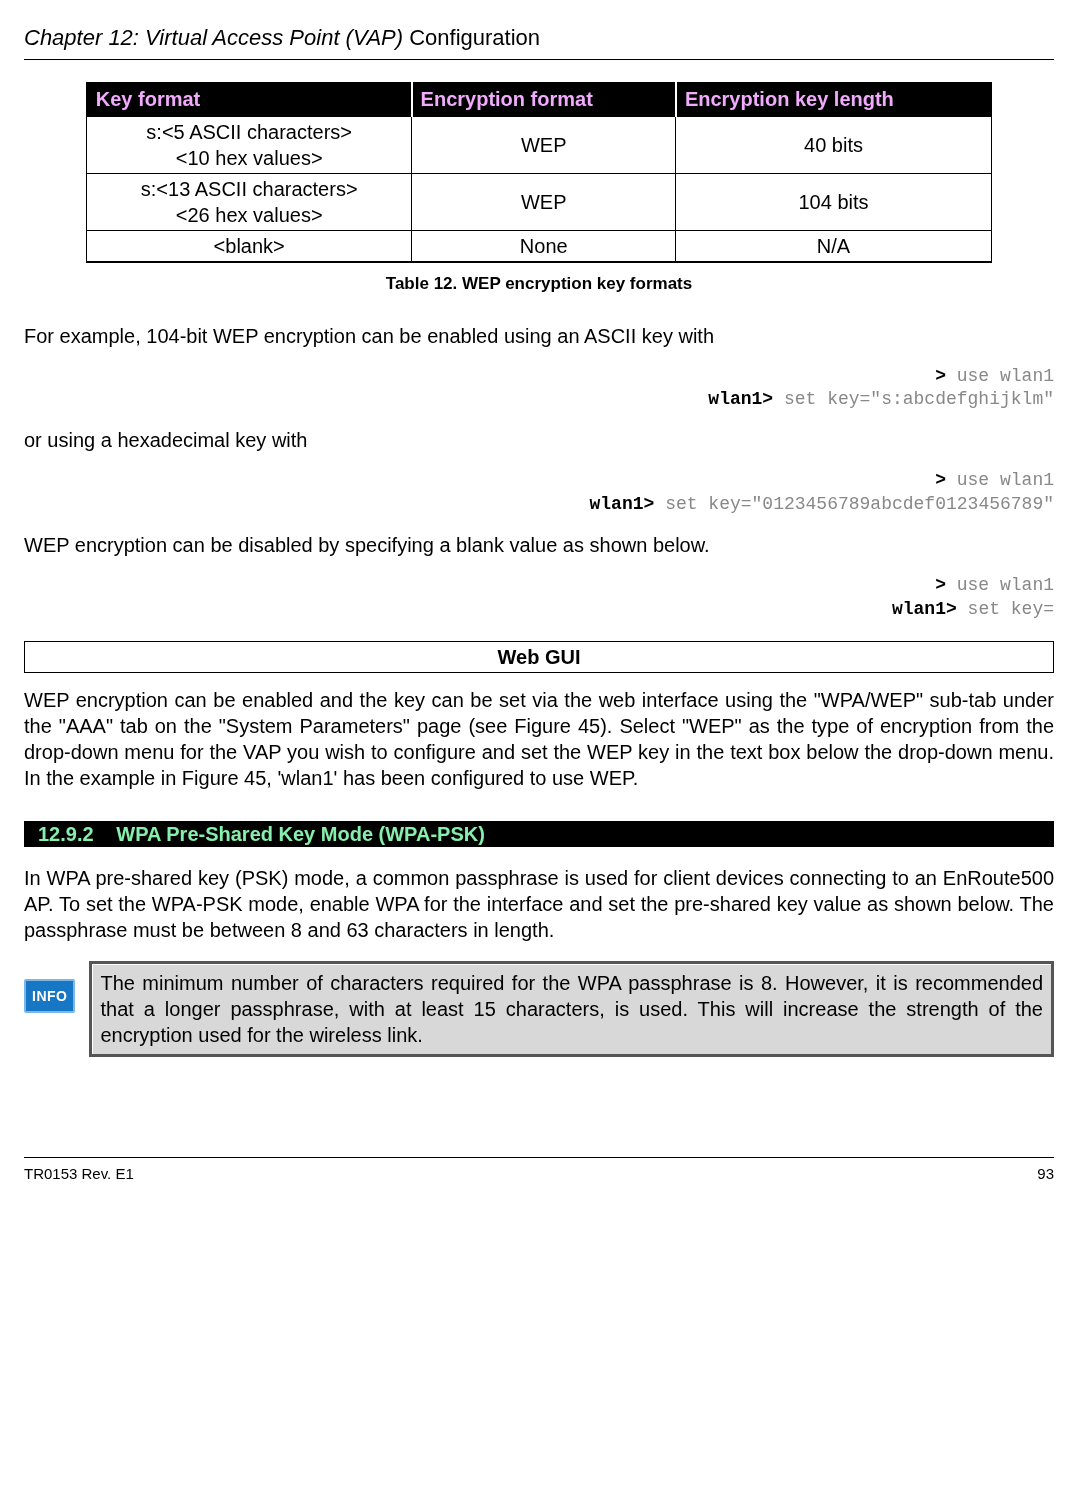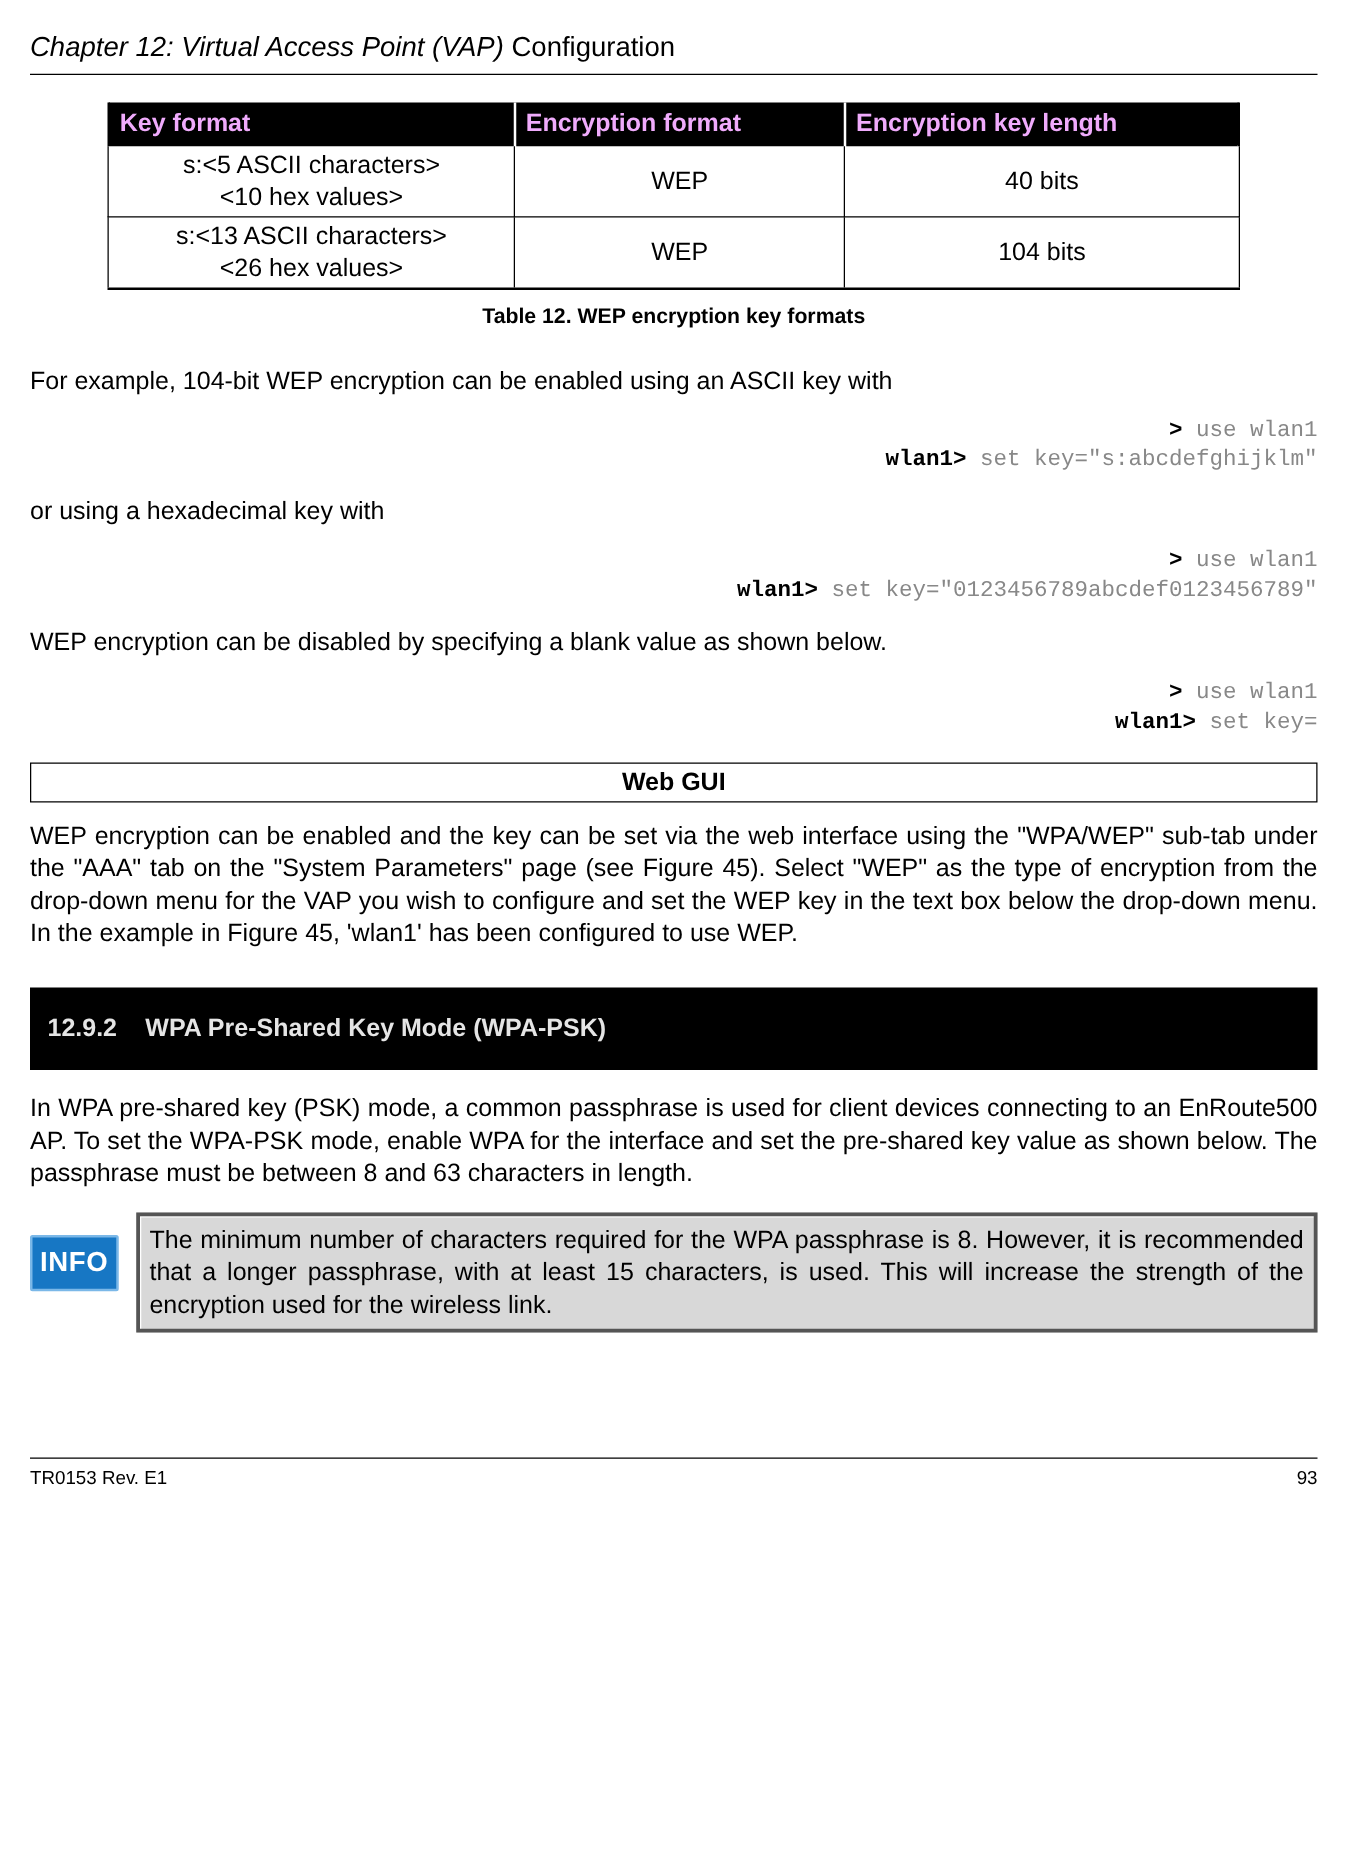--- a/index.html
+++ b/index.html
@@ -67,40 +67,40 @@
       text-align: center;
       font-weight: bold;
       padding: 2px 0;
       margin: 20px 0 14px 0;
     }
     p.justify {
       text-align: justify;
     }
     .section-header {
       background: #000;
-      color: #e5e5e5;
+      color: #86efac;
       font-weight: bold;
-      padding: 20px 8px;
+      padding: 0 8px;
       margin: 30px 0 18px 0;
     }
     .section-header .num {
       display: inline-block;
       padding: 0 6px;
     }
     .info-row {
       display: flex;
       align-items: flex-start;
       gap: 14px;
       margin: 18px 0;
     }
     .info-badge {
       background: #1777c4;
       color: #fff;
       font-weight: bold;
-      font-size: 22px;
+      font-size: 14px;
       padding: 6px 6px;
       border: 2px solid #7bb8e8;
       border-radius: 2px;
       flex-shrink: 0;
       margin-top: 18px;
       letter-spacing: 0.5px;
     }
     .info-box {
       border: 3px solid #555;
       background: #d8d8d8;
@@ -143,20 +143,25 @@
       <td>40 bits</td>
     </tr>
     <tr>
       <td>
         <span>s:&lt;13 ASCII characters&gt;</span><br>
         <span>&lt;26 hex values&gt;</span>
       </td>
       <td>WEP</td>
       <td>104 bits</td>
     </tr>
+    <tr>
+      <td>&lt;blank&gt;</td>
+      <td>None</td>
+      <td>N/A</td>
+    </tr>
   </tbody>
 </table>
 
 <div class="table-caption">Table 12. WEP encryption key formats</div>
 
 <p>For example, 104-bit WEP encryption can be enabled using an ASCII key with</p>
 
 <pre class="code"><span class="prompt">&gt;</span><span> use wlan1</span>
 <span class="prompt">wlan1&gt;</span><span> set key="s:abcdefghijklm"</span></pre>
 

